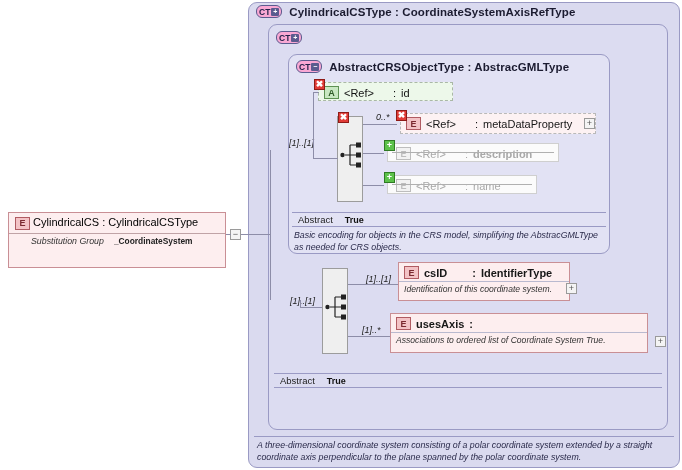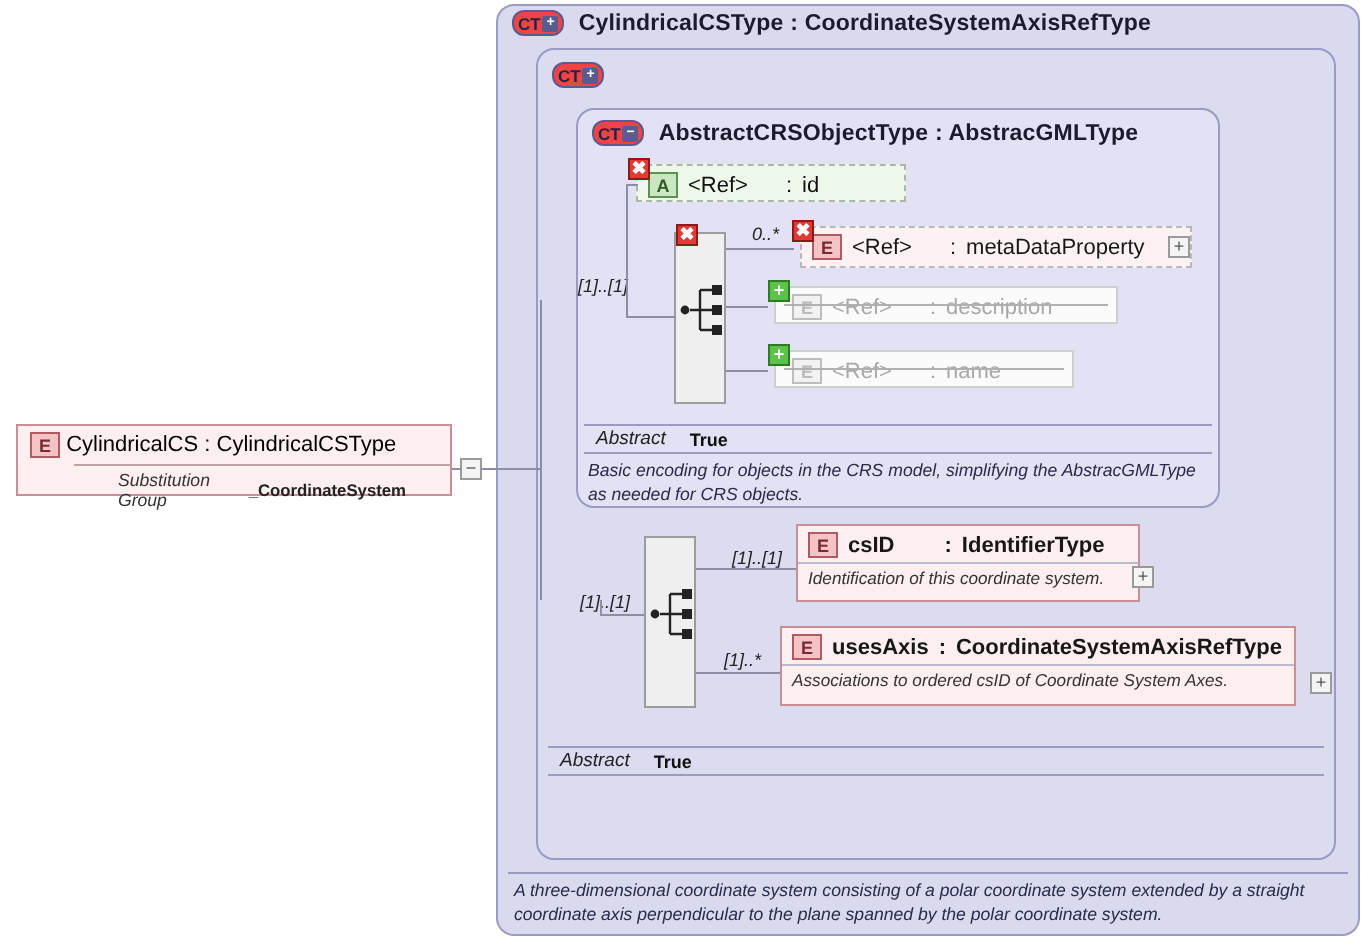--- a/index.html
+++ b/index.html
@@ -31,21 +31,21 @@
     display:flex;align-items:center;
     gap:7px;
     white-space:nowrap;
   }
   .ct-head .ttl{
     font-size:11.5px;font-weight:bold;color:#1b1b30;letter-spacing:.1px;
   }
   .ct-badge{
     display:inline-flex;align-items:center;justify-content:space-between;
     height:13px;min-width:25px;padding:0 2px;
-    background:#ef4444;
+    background:#f9a8d4;
     border:1px solid #5b5b8f;
     border-radius:6px;
     font-size:8.5px;font-weight:bold;color:#22224a;
     font-family:"Liberation Sans",sans-serif;
     box-sizing:border-box;
     gap:1px;
   }
   .ct-badge .pm{
     display:inline-flex;align-items:center;justify-content:center;
     width:8px;height:8px;background:#5b5b8f;color:#fff;
@@ -152,41 +152,41 @@
   
   .abstract{
     position:absolute;
     box-sizing:border-box;
     border-top:1px solid #9a9ac4;
     border-bottom:1px solid #9a9ac4;
     display:flex;align-items:center;gap:12px;
     padding:1px 6px;
     font-size:9.5px;
   }
-  .abstract .k{font-style:italic;color:#222;}
+  .abstract .k{color:#222;}
   .abstract .v{font-weight:bold;color:#111;font-size:9px;}
 
   .desc{
     position:absolute;
     font-size:8.8px;font-style:italic;color:#2a2a4a;
     line-height:1.35;
     box-sizing:border-box;
   }
 
   
   .root-el{
-    position:absolute;left:8px;top:212px;width:218px;height:36px;
+    position:absolute;left:8px;top:212px;width:218px;height:56px;
     background:#fdeeef;border:1px solid #c98f95;box-sizing:border-box;
     display:flex;flex-direction:column;
   }
   .root-el .row{padding:3px 6px;}
   .root-el .sg{
     border-top:1px solid #c0a3a6;
     display:flex;align-items:center;gap:10px;
-    padding:2px 22px;font-size:8.8px;margin-left:28px;
+    padding:2px 22px;font-size:8.8px;
   }
   .root-el .sg .k{font-style:italic;color:#333;}
   .root-el .sg .v{color:#222;font-size:8.4px;font-weight:bold;}
 </style>
 </head>
 <body>
 
 <div class="canvas">
 
   <div class="ct-panel p1"></div>
@@ -274,21 +274,21 @@
       <span>+</span>
     </div>
   <div class="card" style="left:376px;top:112px;">0..*</div>
   <div class="ln lnh" style="left:363px;top:124px;width:34px;"></div>
 
   <div class="node ghostbox" style="left:387px;top:143px;width:172px;height:19px;">
     <div class="row" style="padding-top:3px;padding-left:8px;">
       <span class="ticon ghost">E</span>
       <span class="nm" style="font-weight:normal;">&lt;Ref&gt;</span>
       <span class="nm" style="font-weight:normal;margin-left:14px;">:</span>
-      <span class="tp" style="font-weight:normal;">description</span>
+      <span class="tp" style="font-weight:bold;">description</span>
     </div>
   </div>
   <div class="ln lnh" style="left:392px;top:152px;width:162px;background:#b0b0b0;"></div>
   <div class="gbadge" style="left:384px;top:140px;">+</div>
   <div class="ln lnh" style="left:363px;top:153px;width:21px;"></div>
 
   <div class="node ghostbox" style="left:387px;top:175px;width:150px;height:19px;">
     <div class="row" style="padding-top:3px;padding-left:8px;">
       <span class="ticon ghost">E</span>
       <span class="nm" style="font-weight:normal;">&lt;Ref&gt;</span>
@@ -331,23 +331,22 @@
       <span>+</span>
     </div>
   <div class="card" style="left:366px;top:274px;">[1]..[1]</div>
   <div class="ln lnh" style="left:348px;top:284px;width:50px;"></div>
 
   <div class="node elem" style="left:390px;top:313px;width:258px;height:40px;">
     <div class="row" style="padding-top:3px;">
       <span class="ticon e">E</span>
       <span class="nm">usesAxis</span>
       <span class="nm">:</span>
-      <span class="tp">CoordinateSystemAxisRefType</span>
-    </div>
-    <div class="doc">Associations to ordered csID of Coordinate System Axes.</div>
+    </div>
+    <div class="doc">Associations to ordered list of Coordinate System True.</div>
   </div>
   <div class="exp" style="left:655px;top:336px;">
       <span>+</span>
     </div>
   <div class="card" style="left:362px;top:325px;">[1]..*</div>
   <div class="ln lnh" style="left:348px;top:336px;width:42px;"></div>
 
   <div class="abstract" style="left:274px;top:373px;width:388px;height:15px;background:#dcdcf1;">
     <span class="k">Abstract</span>
     <span class="v">True</span>

